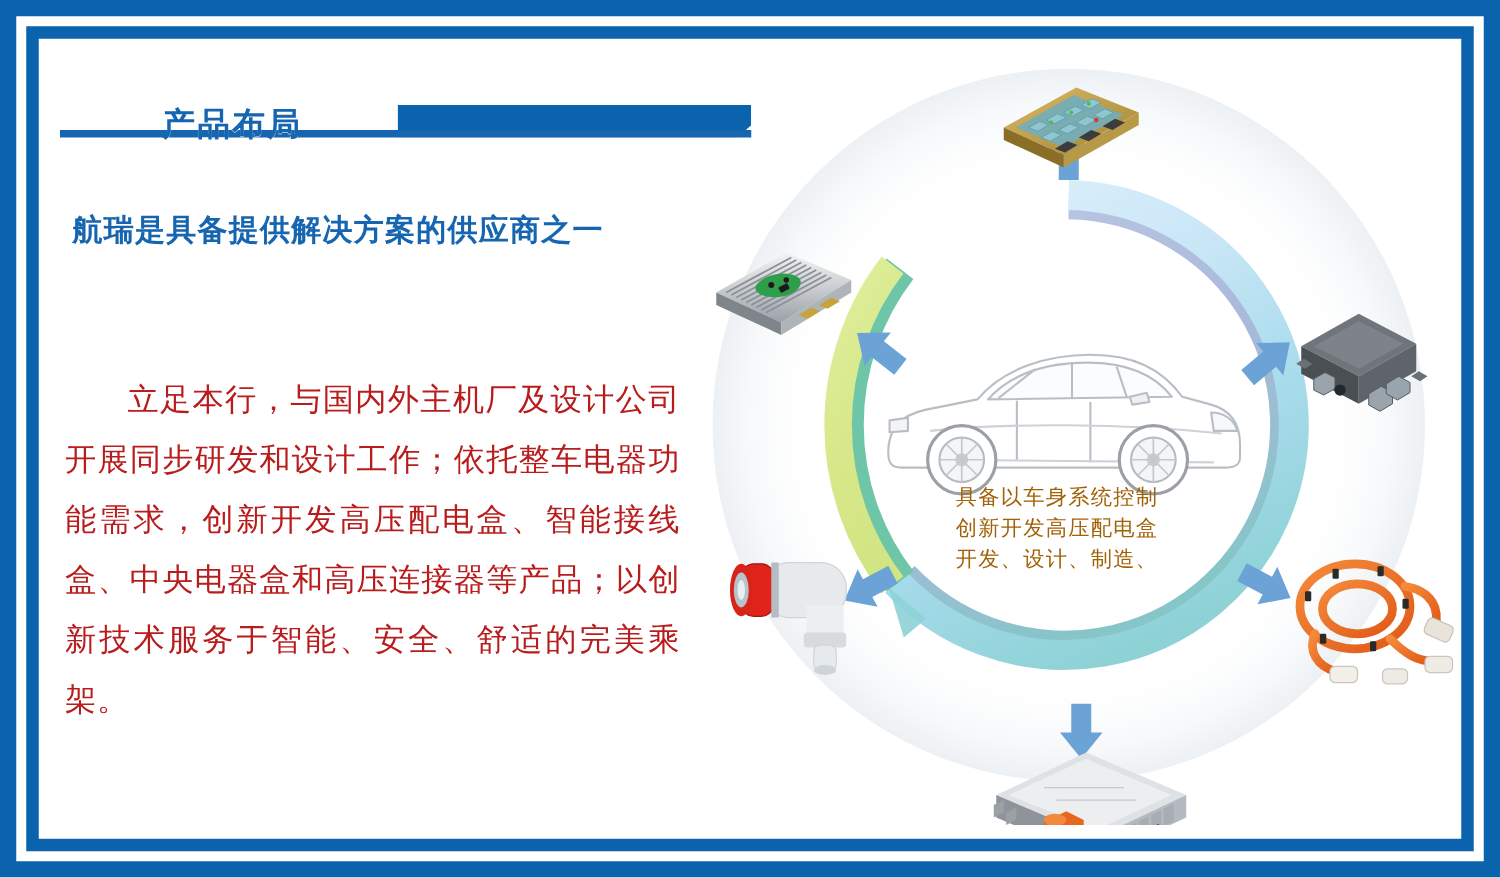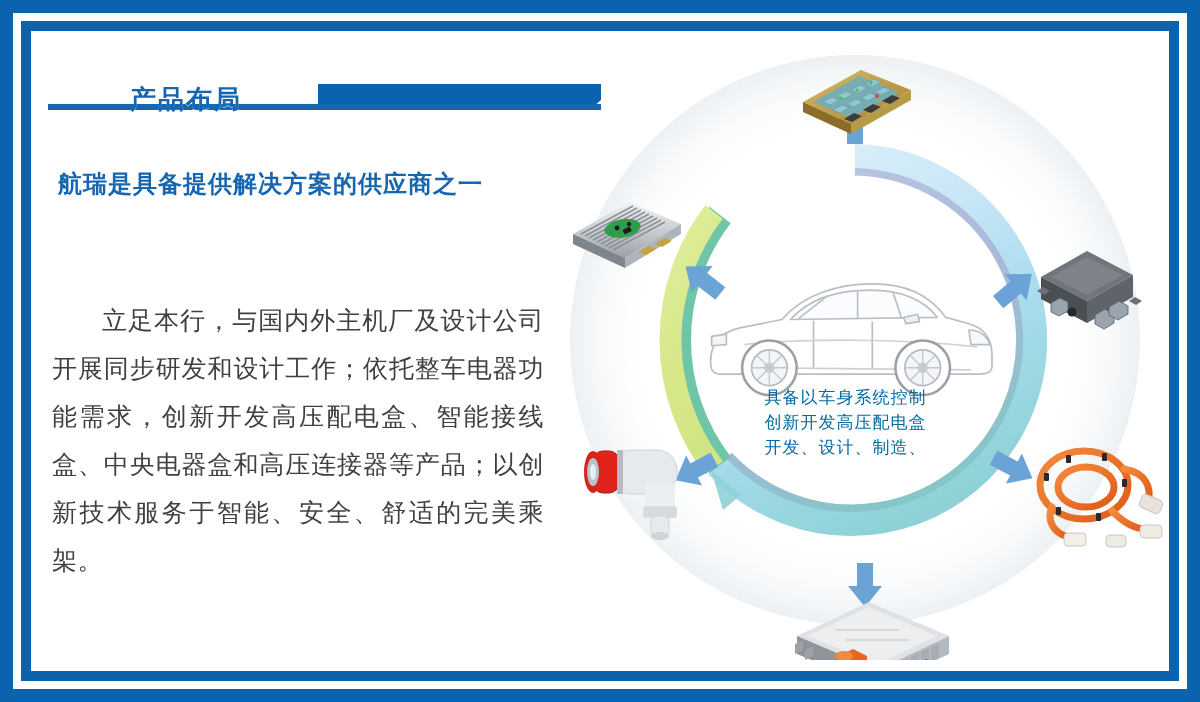--- a/index.html
+++ b/index.html
@@ -96,21 +96,21 @@
     letter-spacing: 1px;
     white-space: nowrap;
   }
   #body-copy {
     position: absolute;
     left: 52px;
     top: 272px;
     width: 492px;
     font-family: "Liberation Serif", "DejaVu Serif", serif;
     font-size: 25px;
-    color: #404040;
+    color: #b91c1c;
     line-height: 48px;
     text-indent: 50px;
     text-align: justify;
     text-justify: inter-ideograph;
     letter-spacing: 0.5px;
   }
 
   
   #diagram {
     position: absolute;
@@ -123,21 +123,21 @@
 
   .center-text {
     position: absolute;
     left: 178px;
     top: 345px;
     width: 245px;
     text-align: center;
     font-family: "Liberation Sans", "DejaVu Sans", sans-serif;
     font-size: 17px;
     line-height: 25px;
-    color: #0369a1;
+    color: #a16207;
     letter-spacing: 1px;
   }
   .center-text div { white-space: nowrap; }
 </style>
 </head>
 <body>
 
 <div id="slide">
 
   <div class="frame-outer"></div>

